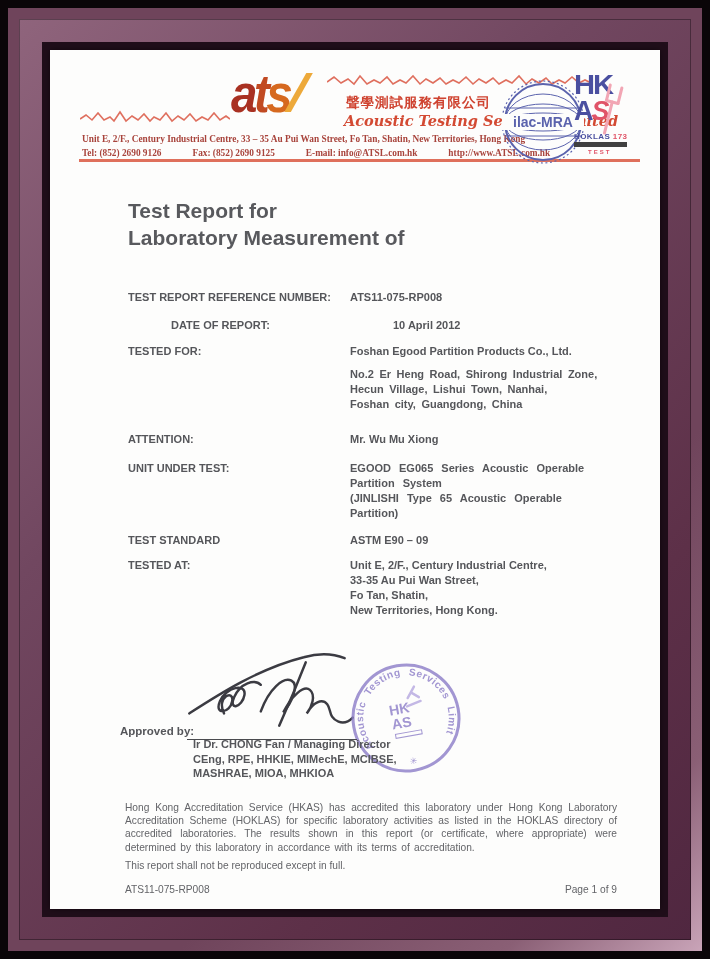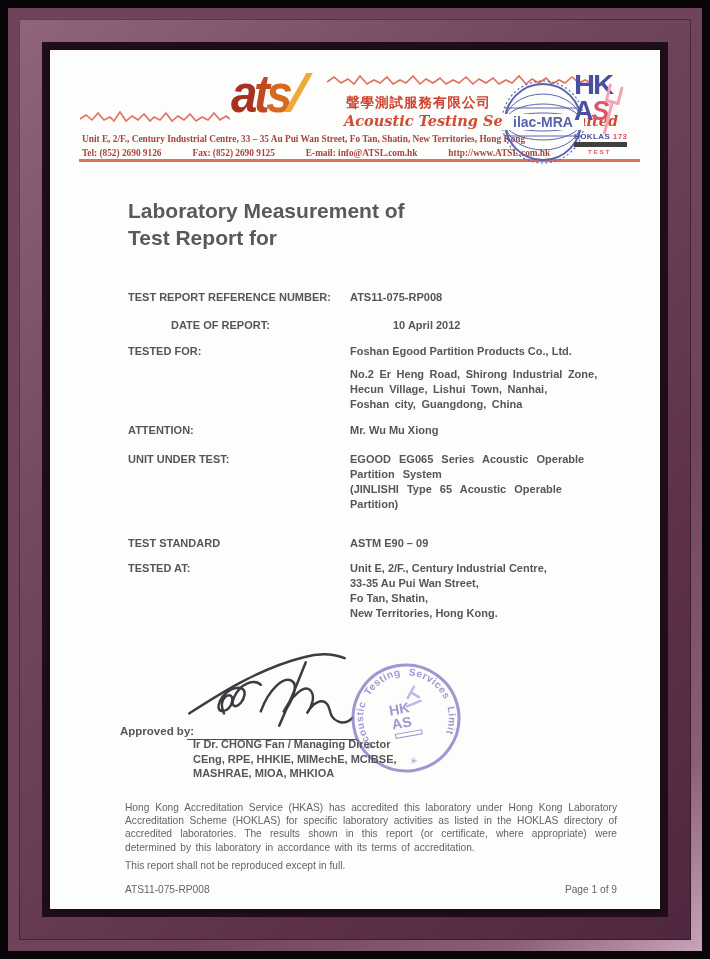--- a/index.html
+++ b/index.html
@@ -42,21 +42,21 @@
   .hkas .hoklas .num{color:#e05468;}
   .hkas .test{font-size:6px;font-weight:bold;color:#e05468;letter-spacing:2px;margin-top:2px;margin-left:14px;}
 
   
   .title{position:absolute;left:78px;top:147px;font-size:21px;font-weight:bold;color:#58595d;line-height:27px;}
   .rows{position:absolute;left:78px;top:240px;width:480px;font-size:11px;font-weight:bold;color:#55565a;}
   .frow{display:flex;line-height:15px;}
   .frow .lab{flex:0 0 222px;white-space:nowrap;}
   .frow .val{white-space:pre;width:258px;}
   .mb13{margin-bottom:13px;} .mb11{margin-bottom:11px;padding-left:43px;} .mb8{margin-bottom:8px;}
-  .mb3{margin-bottom:11px;} .mb14{margin-bottom:14px;} .mb28{margin-bottom:24px;} .mb10{margin-bottom:10px;}
+  .mb3{margin-bottom:20px;} .mb14{margin-bottom:14px;} .mb28{margin-bottom:12px;} .mb10{margin-bottom:10px;}
   .row-addr .val{word-spacing:2.5px;line-height:15px;}
   .row-uut .val{word-spacing:5px;}
 
   
   .sig{position:absolute;left:130px;top:598px;}
   .sig path{fill:none;stroke:#3b3b42;stroke-width:2.4;stroke-linecap:round;}
   .sigline{position:absolute;left:137px;top:689px;width:170px;border-top:1.8px solid #4a4b4f;}
   .approved{position:absolute;left:70px;top:675px;font-size:11.5px;font-weight:bold;color:#55565a;}
   .signame{position:absolute;left:143px;top:687px;font-size:11px;font-weight:bold;color:#55565a;line-height:14.5px;}
   .stamp{position:absolute;left:300px;top:612px;width:112px;height:112px;opacity:.82;transform:rotate(-10deg);}
@@ -125,22 +125,22 @@
               <path d="M8,20 h12"></path>
               <path d="M14,20 v32"></path>
           </g>
         </svg>
       </div>
       <div class="hoklas"><span>HOKLAS </span><span class="num">173</span></div>
       <div class="test">TEST</div>
     </div>
 
     <div class="title">
+      <div>Test Report for</div>
       <div>Laboratory Measurement of</div>
-      <div>Test Report for</div>
     </div>
 
     <div class="rows">
       <div class="frow mb13">
         <div class="lab">TEST REPORT REFERENCE NUMBER:</div>
         <div class="val">ATS11-075-RP008</div>
       </div>
       <div class="frow mb11">
         <div class="lab">DATE OF REPORT:</div>
         <div class="val">10 April 2012</div>

